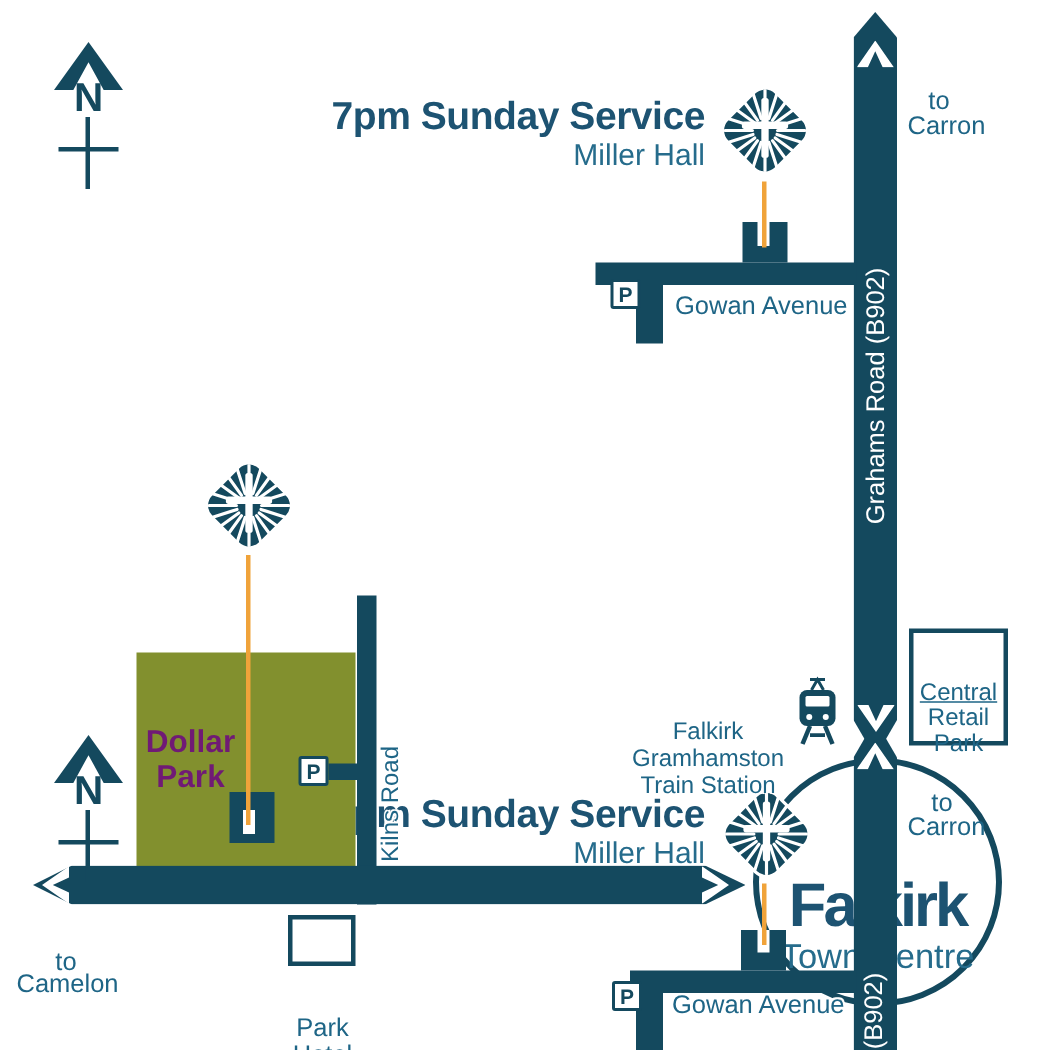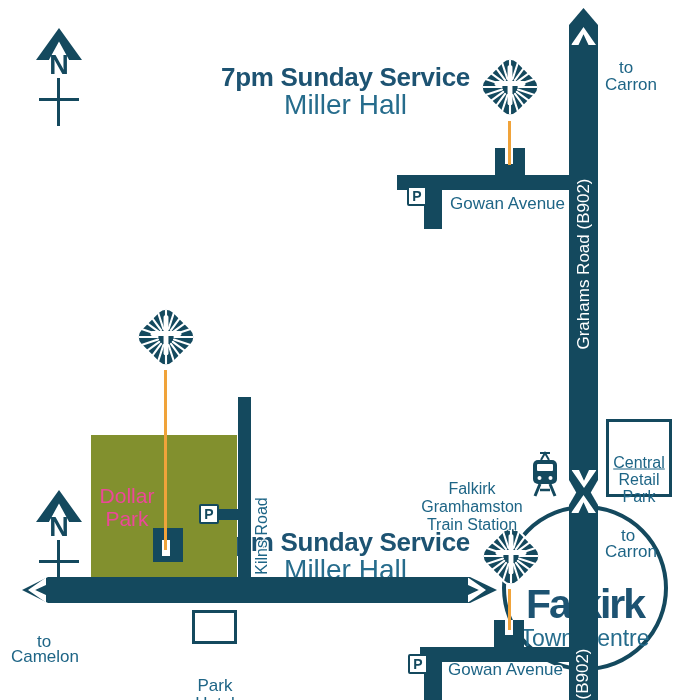--- a/index.html
+++ b/index.html
@@ -4,21 +4,21 @@
 <style>
   html,body{margin:0;padding:0;background:#fff;}
   #canvas{position:relative;width:700px;height:700px;background:#fff;overflow:hidden;
           font-family:"Liberation Sans","DejaVu Sans",sans-serif;}
   .abs{position:absolute;}
   .layer{position:absolute;inset:0;}
 
   
   .navy-bg{background:#14495E;}
   .heading{color:#1D5372;font-weight:bold;font-size:26px;line-height:28px;letter-spacing:-0.3px;white-space:nowrap;}
-  .venue{color:#266C8C;font-weight:normal;font-size:28px;line-height:27px;white-space:nowrap;text-align:center;}
+  .venue{color:#266C8C;font-weight:normal;font-size:20px;line-height:27px;white-space:nowrap;}
   .lbl{color:#1E6586;font-size:17px;line-height:17px;white-space:nowrap;text-align:center;}
   .lbl-s{color:#1E6586;font-size:16px;line-height:17px;white-space:nowrap;}
   .halo{text-shadow:-1px -1px 0 #fff,1px -1px 0 #fff,-1px 1px 0 #fff,1px 1px 0 #fff,0 0 2px #fff;}
   .white-lbl{color:#fff;font-size:17px;white-space:nowrap;}
 
   
   .road-h{position:absolute;height:15px;background:#14495E;}
 
   
   .chev{position:absolute;width:25px;height:18px;background:#fff;
@@ -45,21 +45,21 @@
   .c-staff{position:absolute;left:22px;top:50px;width:3px;height:48px;background:#14495E;}
   .c-cross{position:absolute;left:4px;top:70px;width:40px;height:3px;background:#14495E;}
 
   
   .pin{position:absolute;width:3px;background:#F0A33A;}
   .slot{position:absolute;background:#fff;}
   .bldg{position:absolute;background:#14495E;}
 
   .falkirk{color:#1D5372;font-weight:bold;font-size:41px;letter-spacing:-2px;white-space:nowrap;}
   .towncentre{color:#266C8C;font-size:23px;white-space:nowrap;}
-  .parktxt{color:#ec4899;font-size:21px;font-weight:400;line-height:23px;text-align:center;white-space:nowrap;}
+  .parktxt{color:#701a75;font-size:21px;font-weight:700;line-height:23px;text-align:center;white-space:nowrap;}
 </style>
 </head>
 <body>
 
 <svg width="0" height="0" style="position:absolute">
   <defs>
     <g id="church-logo">
       <clipPath id="diamond-clip">
         <rect x="17" y="17" width="66" height="66" rx="15" transform="rotate(45 50 50)"></rect>
       </clipPath>

